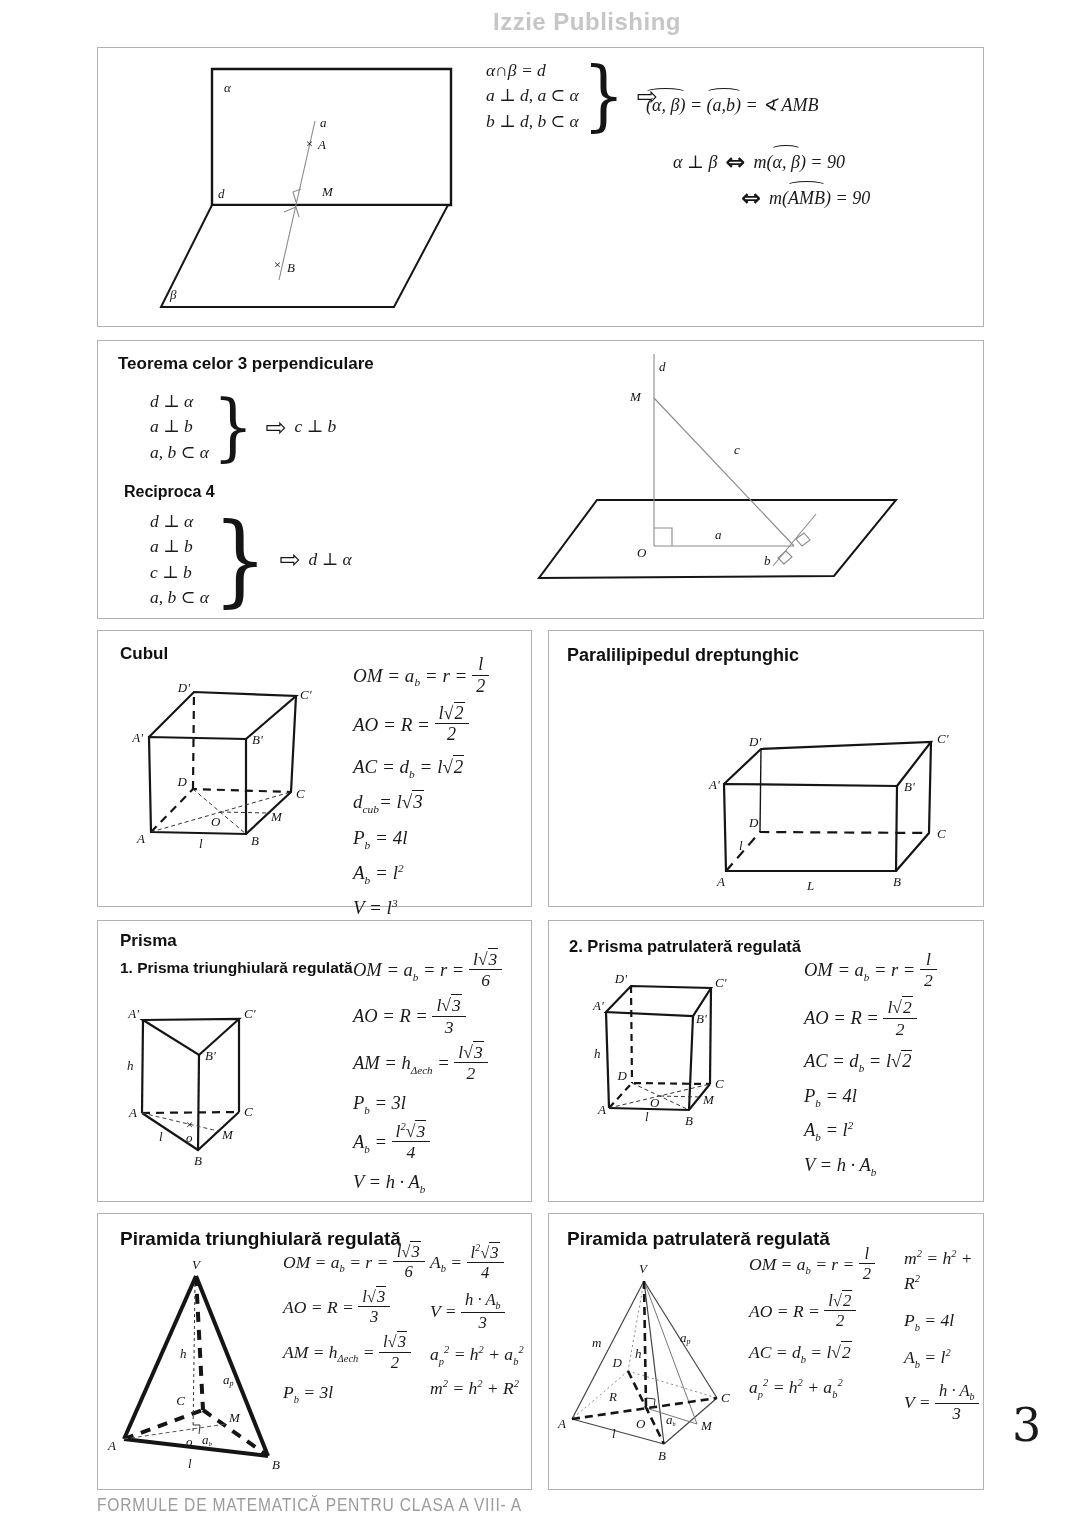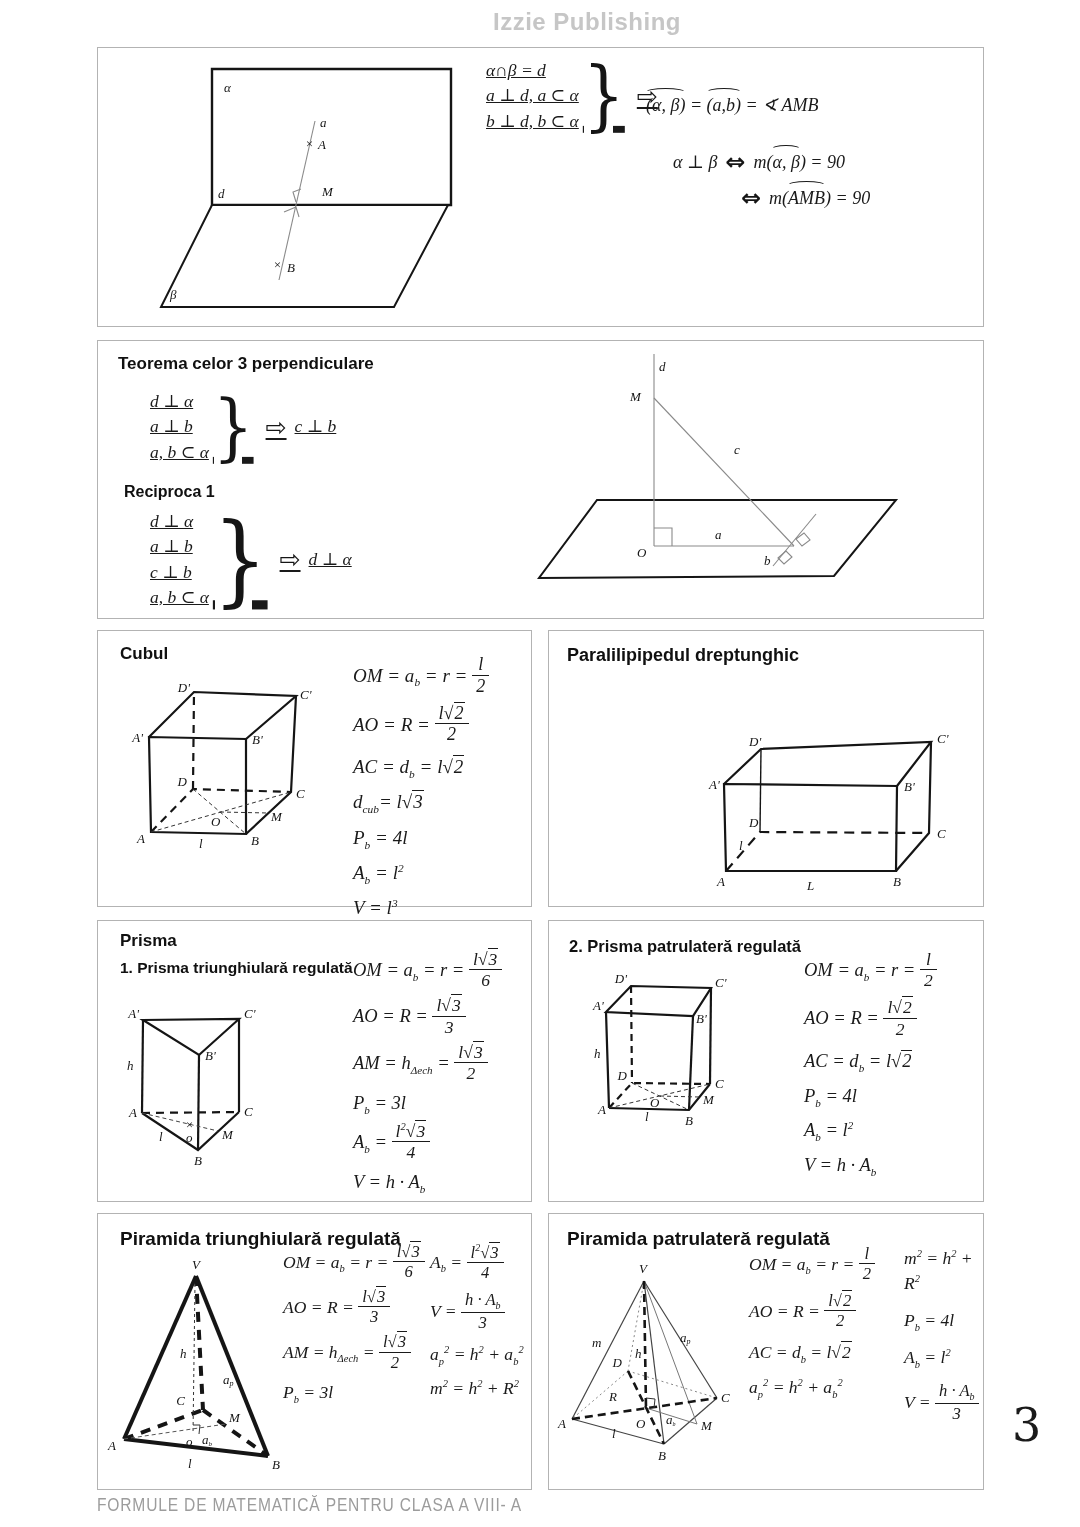--- a/index.html
+++ b/index.html
@@ -20,21 +20,21 @@
   .frac{display:inline-block;vertical-align:middle;text-align:center;
         font-size:.95em;line-height:1.15;position:relative;top:-2px;}
   .frac .num{display:block;border-bottom:1.4px solid #1a1a1a;padding:0 4px;}
   .frac .den{display:block;padding:0 4px;}
   .sqrt{white-space:nowrap;display:inline-block;}
   .sqrt .rad{font-style:italic;}
   .sqrt .vinc{border-top:1.3px solid #1a1a1a;padding:0 1px;}
   .arc{position:relative;display:inline-block;}
   .arc::before{content:"";position:absolute;left:-1px;right:-1px;top:-4px;height:7px;
                border:1.6px solid transparent;border-top-color:#1a1a1a;border-radius:50%;}
-  .pgroup{display:flex;align-items:center;position:absolute;text-decoration:underline;}
+  .pgroup{display:flex;align-items:center;position:absolute;}
   .plines{display:flex;flex-direction:column;}
   .brace{font-family:"DejaVu Serif",serif;line-height:1;display:block;
          transform:scaleY(1.15);margin:0 4px;color:#151515;}
   .arrowg{font-family:"DejaVu Sans",sans-serif;font-size:25px;color:#151515;margin:0 8px;}
   .iff{font-family:"DejaVu Sans",sans-serif;font-size:24px;font-weight:bold;color:#151515;margin:0 8px;}
   .fcol{position:absolute;display:flex;flex-direction:column;}
   .eqrow{position:absolute;display:flex;align-items:center;}
   svg{position:absolute;overflow:visible;}
   svg text{font-family:"Liberation Serif","DejaVu Serif",serif;font-style:italic;
            font-size:13px;fill:#151515;}
@@ -90,21 +90,21 @@
   <div class="pgroup" style="left:52px;top:48px;">
     <div class="plines">
       <div class="math" style="font-size:17.5px">d ⊥ α</div>
       <div class="math" style="font-size:17.5px">a ⊥ b</div>
       <div class="math" style="font-size:17.5px">a, b ⊂ α</div>
     </div>
     <div class="brace" style="font-size:64px">}</div>
     <div class="arrowg">⇨</div>
     <div class="math" style="font-size:17.5px">c ⊥ b</div>
   </div>
-  <div class="title abs" style="left:26px;top:142px;font-size:16px">Reciproca 1</div>
+  <div class="title abs" style="left:26px;top:142px;font-size:16px">Reciproca 4</div>
   <div class="pgroup" style="left:52px;top:168px;">
     <div class="plines">
       <div class="math" style="font-size:17.5px">d ⊥ α</div>
       <div class="math" style="font-size:17.5px">a ⊥ b</div>
       <div class="math" style="font-size:17.5px">c ⊥ b</div>
       <div class="math" style="font-size:17.5px">a, b ⊂ α</div>
     </div>
     <div class="brace" style="font-size:86px">}</div>
     <div class="arrowg">⇨</div>
     <div class="math" style="font-size:17.5px">d ⊥ α</div>

